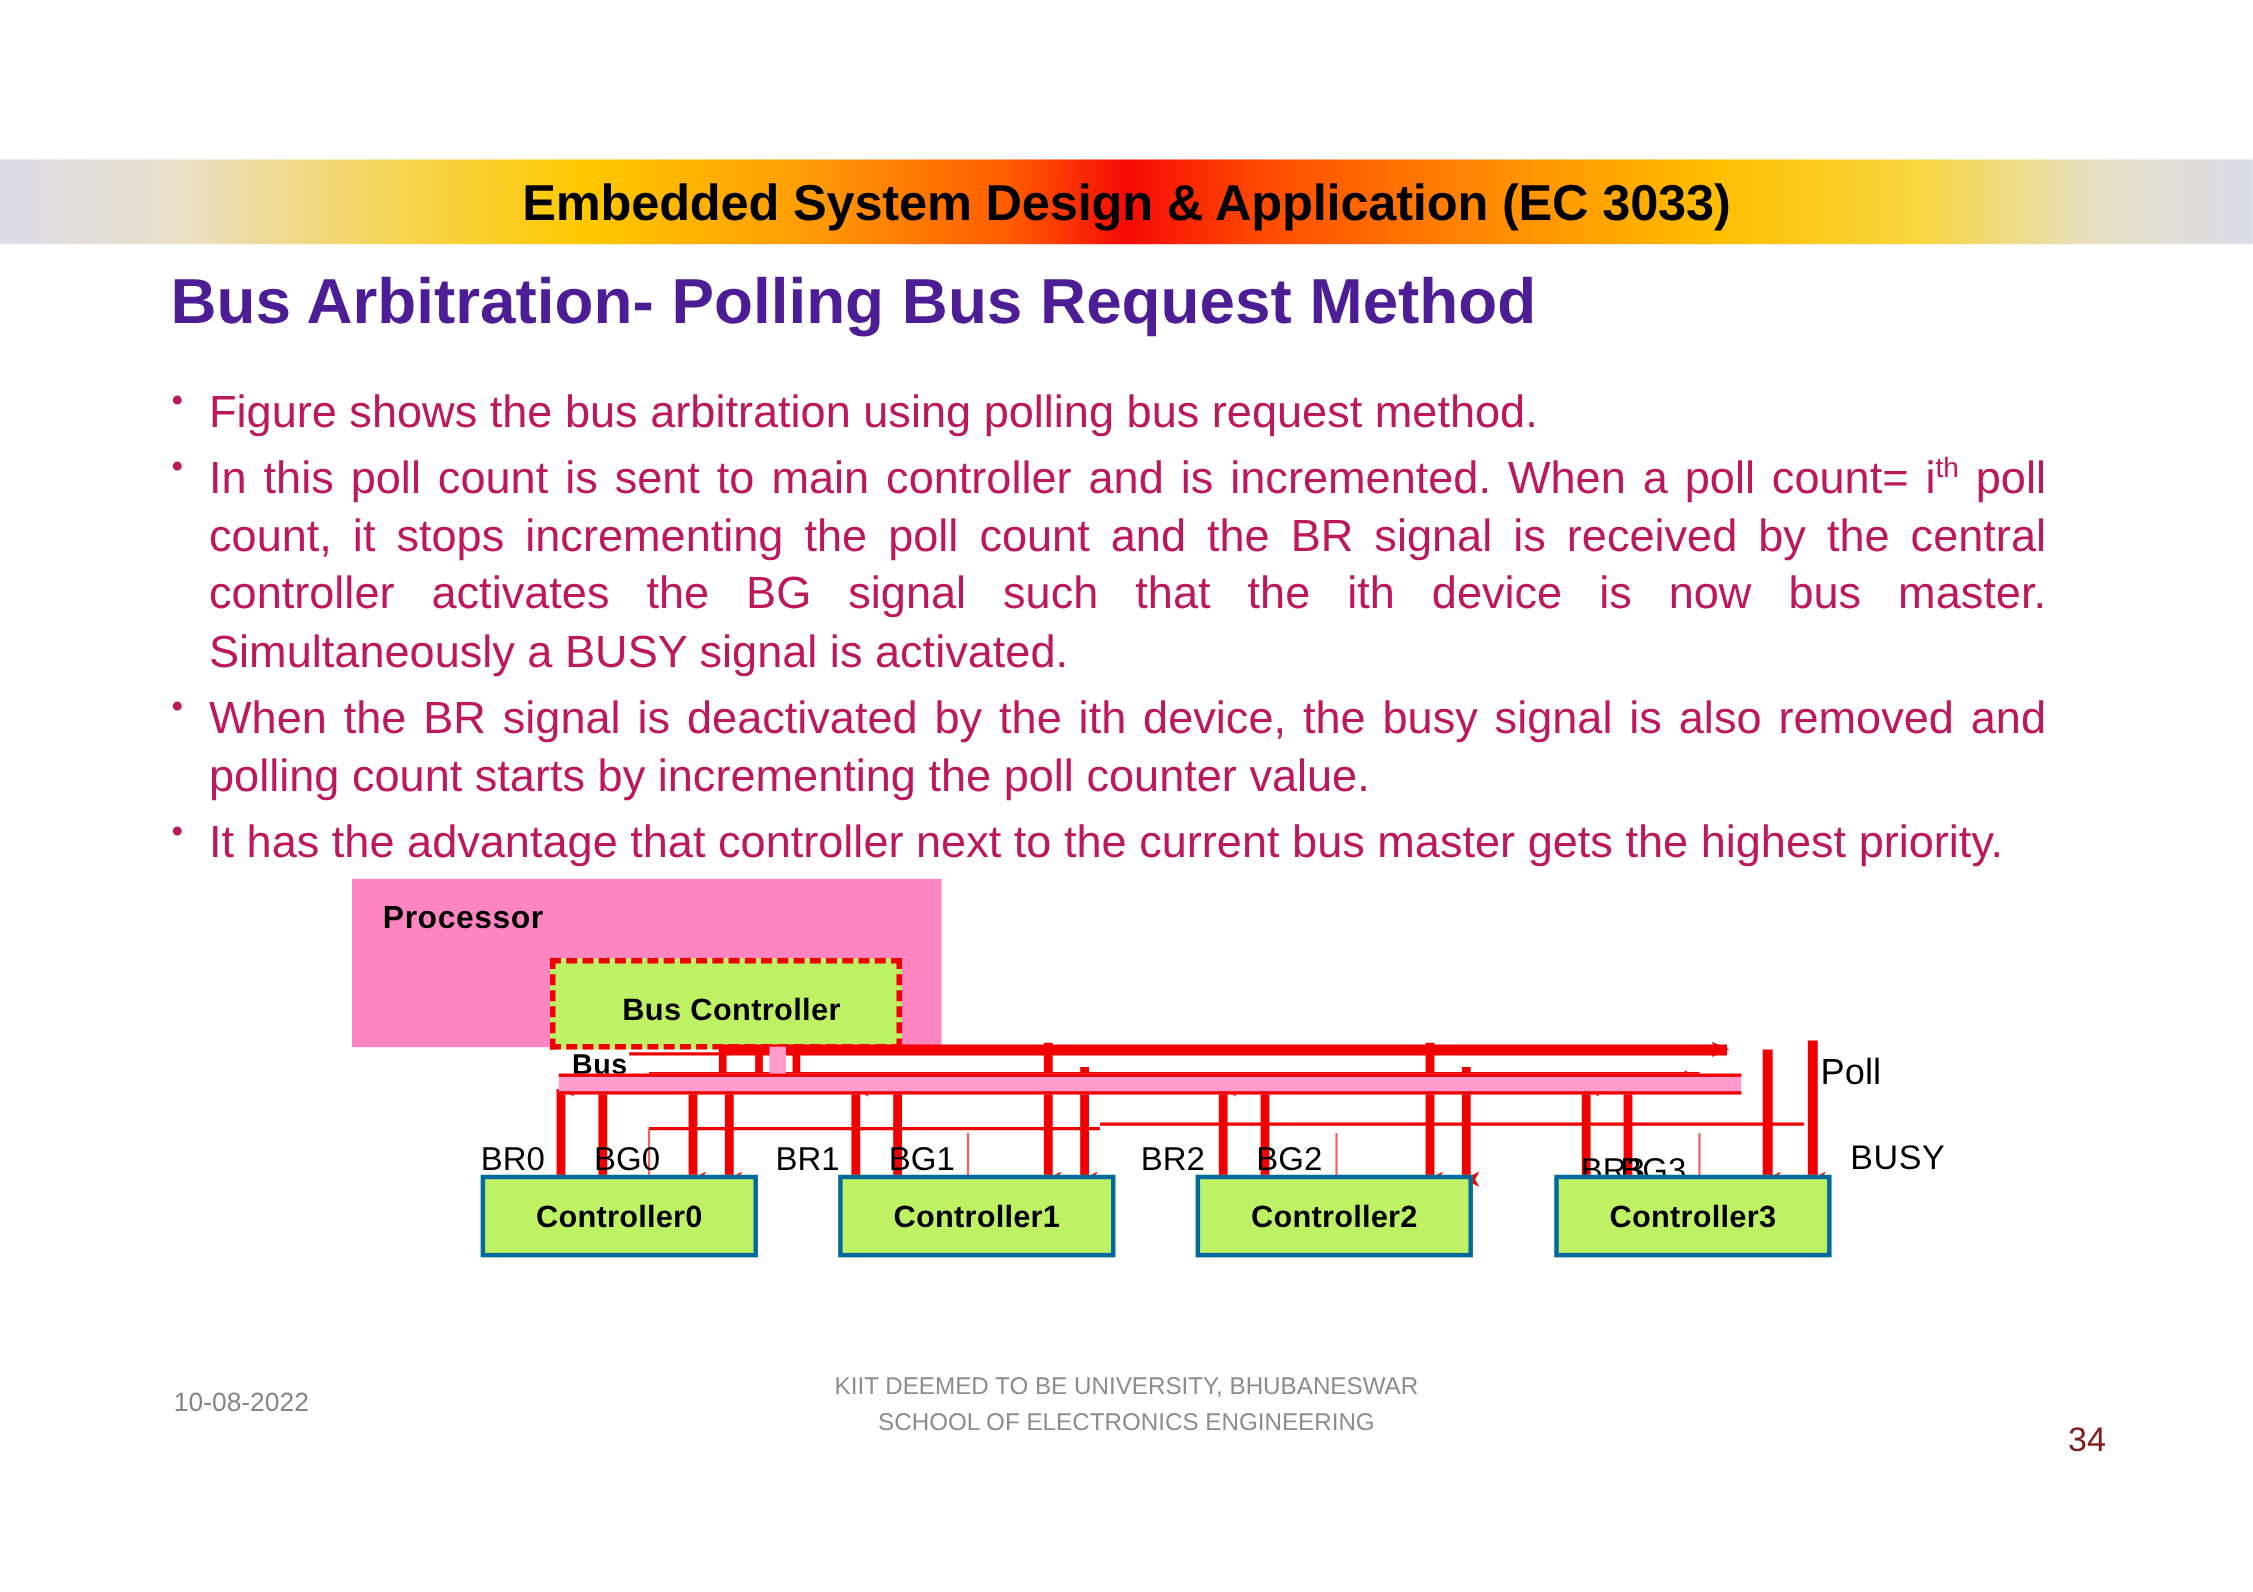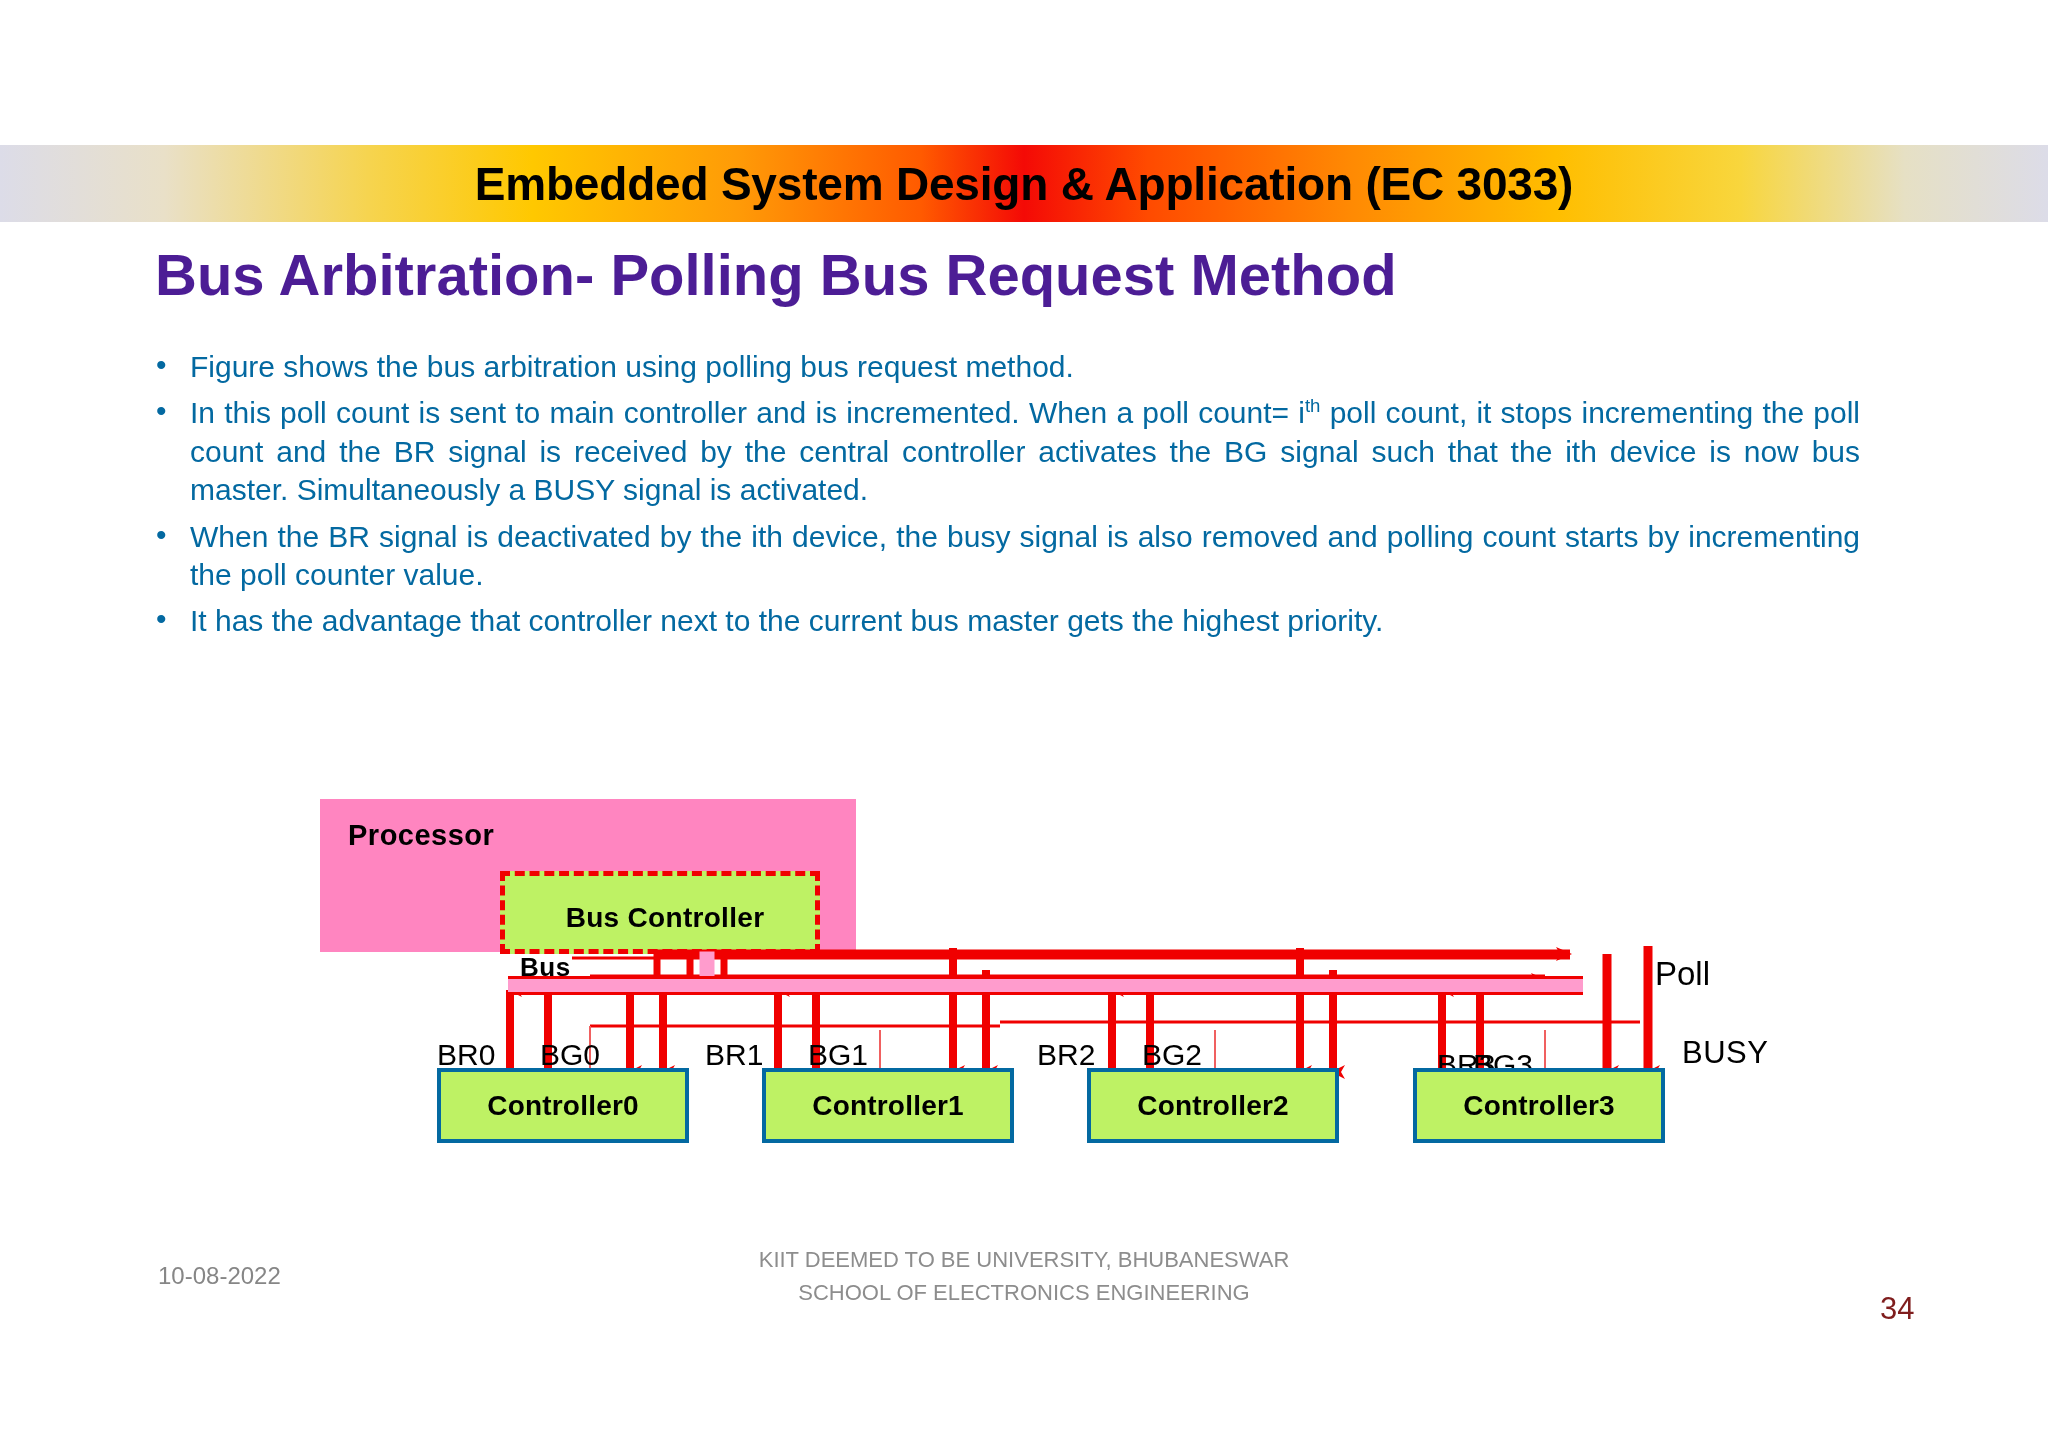--- a/index.html
+++ b/index.html
@@ -30,21 +30,21 @@
   
   .slide-title{
     position:absolute;left:155px;top:245px;width:1760px;
     font-size:58px;font-weight:bold;color:#4c1d95;line-height:1.05;
     white-space:nowrap;
   }
 
   
   .bullets{
     position:absolute;left:148px;top:348px;width:1712px;
-    font-size:30px;color:#0369a1;line-height:1.28;
+    font-size:41px;color:#be185d;line-height:1.28;
   }
   .bullet{
     position:relative;padding-left:42px;margin-bottom:8px;
     text-align:justify;text-justify:inter-word;
   }
   .bullet::before{
     content:"\2022";position:absolute;left:8px;top:-2px;
     font-size:30px;line-height:1.28;
   }
   .bullet:last-child{margin-bottom:0;}

